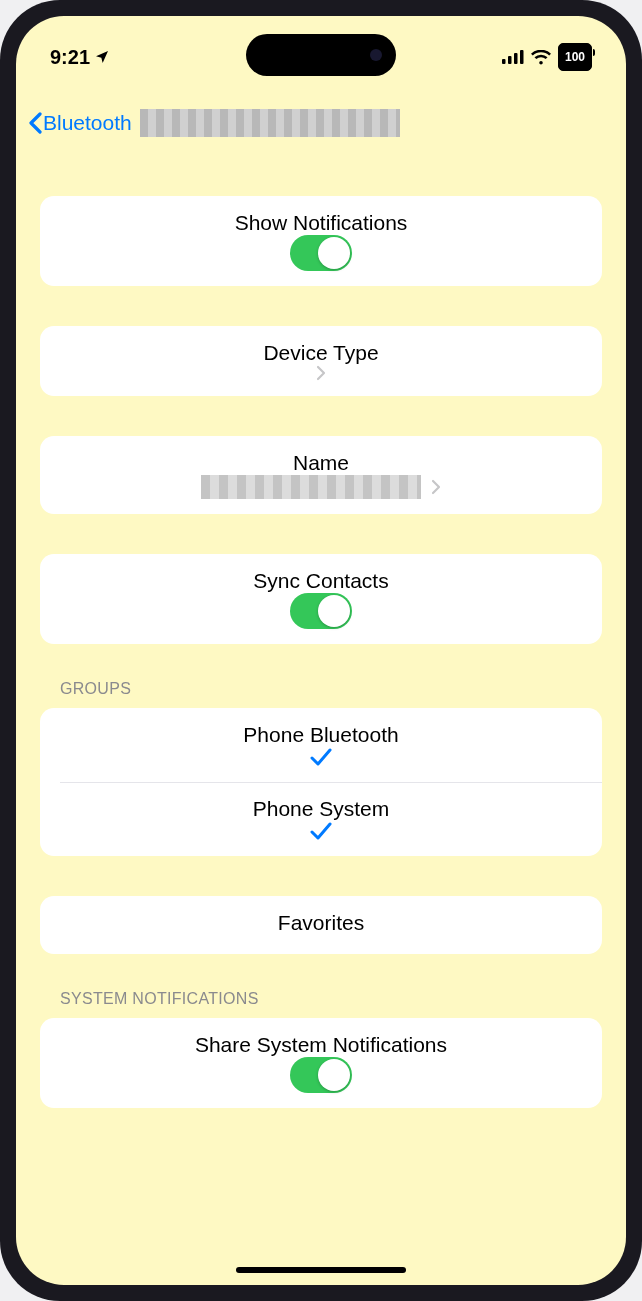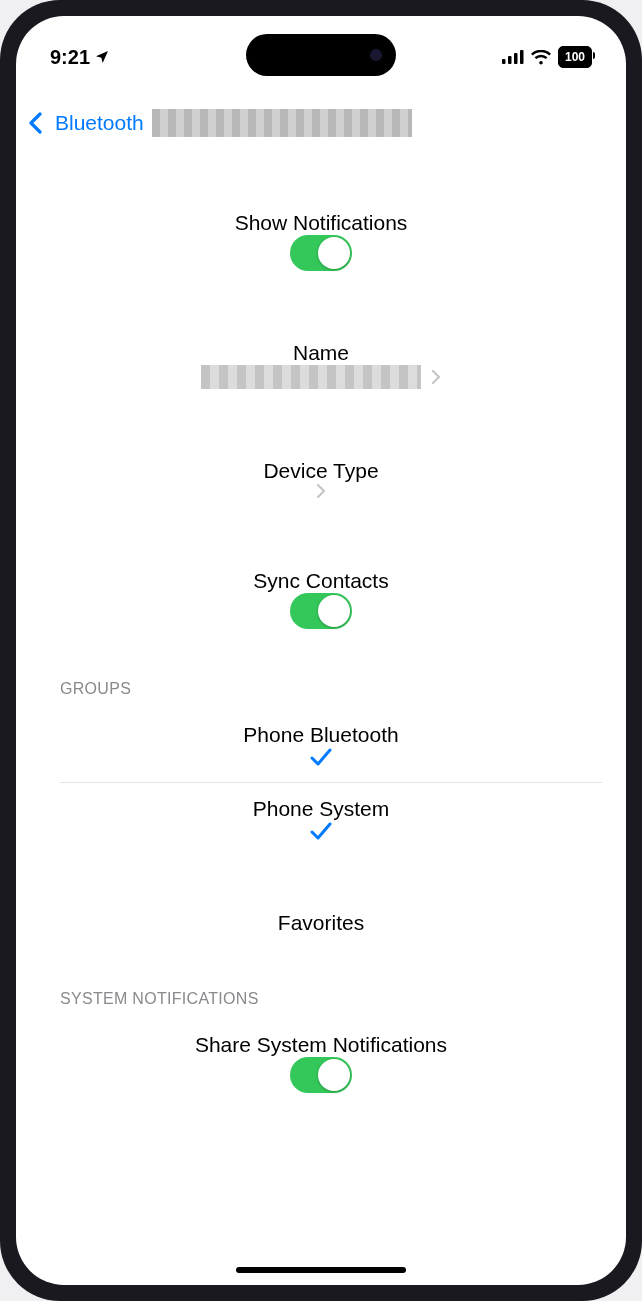--- a/index.html
+++ b/index.html
@@ -27,21 +27,21 @@
     }
     .phone-frame::after {
       content: '';
       position: absolute;
       right: -3px; top: 260px;
       width: 3px; height: 90px;
       background: #2a2830;
       border-radius: 0 2px 2px 0;
     }
     .screen {
-      background: #ffffff;
+      background: #fef9c3;
       width: 100%;
       height: 100%;
       border-radius: 48px;
       overflow: hidden;
       position: relative;
     }
     .notch {
       position: absolute;
       top: 18px;
       left: 50%;
@@ -80,21 +80,21 @@
       font-weight: 600;
     }
     .status-right {
       display: flex;
       align-items: center;
       gap: 7px;
     }
     .loc-icon svg { display: block; }
     .signal, .wifi, .battery { display: flex; align-items: center; }
     .battery-box {
-      width: 34px; height: 22px;
+      width: 34px; height: 28px;
       border: 1.5px solid #000;
       border-radius: 5px;
       position: relative;
       display: flex; align-items: center; justify-content: center;
       background: #000;
     }
     .battery-box::after {
       content: '';
       position: absolute;
       right: -4px; top: 5px;
@@ -109,21 +109,21 @@
       height: 50px;
       display: flex;
       align-items: center;
       padding: 0 12px;
     }
     .back-btn {
       display: flex;
       align-items: center;
       color: #007aff;
       font-size: 21px;
-      gap: 12px;
+      gap: 0;
       cursor: pointer;
     }
     .nav-title-blur {
       margin-left: 8px;
       width: 260px; height: 28px;
       background: repeating-linear-gradient(90deg, #b8b8b8 0 8px, #d0d0d0 8px 16px),
                   repeating-linear-gradient(0deg, rgba(255,255,255,0.35) 0 8px, rgba(0,0,0,0.05) 8px 16px);
       filter: blur(0.3px);
     }
     .content {
@@ -258,40 +258,40 @@
 
       <div class="group">
         <div class="row">
           <span class="row-label">Show Notifications</span>
           <div class="toggle"></div>
         </div>
       </div>
 
       <div class="group">
         <div class="row">
+          <span class="row-label">Device Type</span>
+          <span class="chevron">
+            <svg width="10" height="16" viewBox="0 0 10 16">
+                <path d="M2 2 L8 8 L2 14" stroke="#c6c6c8" stroke-width="2.2" fill="none" stroke-linecap="round" stroke-linejoin="round"></path>
+              </svg>
+          </span>
+        </div>
+      </div>
+
+      <div class="group">
+        <div class="row">
           <span class="row-label">Name</span>
           <div class="row-right">
             <div class="name-blur"></div>
             <span class="chevron">
               <svg width="10" height="16" viewBox="0 0 10 16">
                   <path d="M2 2 L8 8 L2 14" stroke="#c6c6c8" stroke-width="2.2" fill="none" stroke-linecap="round" stroke-linejoin="round"></path>
                 </svg>
             </span>
           </div>
-        </div>
-      </div>
-
-      <div class="group">
-        <div class="row">
-          <span class="row-label">Device Type</span>
-          <span class="chevron">
-            <svg width="10" height="16" viewBox="0 0 10 16">
-                <path d="M2 2 L8 8 L2 14" stroke="#c6c6c8" stroke-width="2.2" fill="none" stroke-linecap="round" stroke-linejoin="round"></path>
-              </svg>
-          </span>
         </div>
       </div>
 
       <div class="group tight">
         <div class="row">
           <span class="row-label">Sync Contacts</span>
           <div class="toggle"></div>
         </div>
       </div>
 

